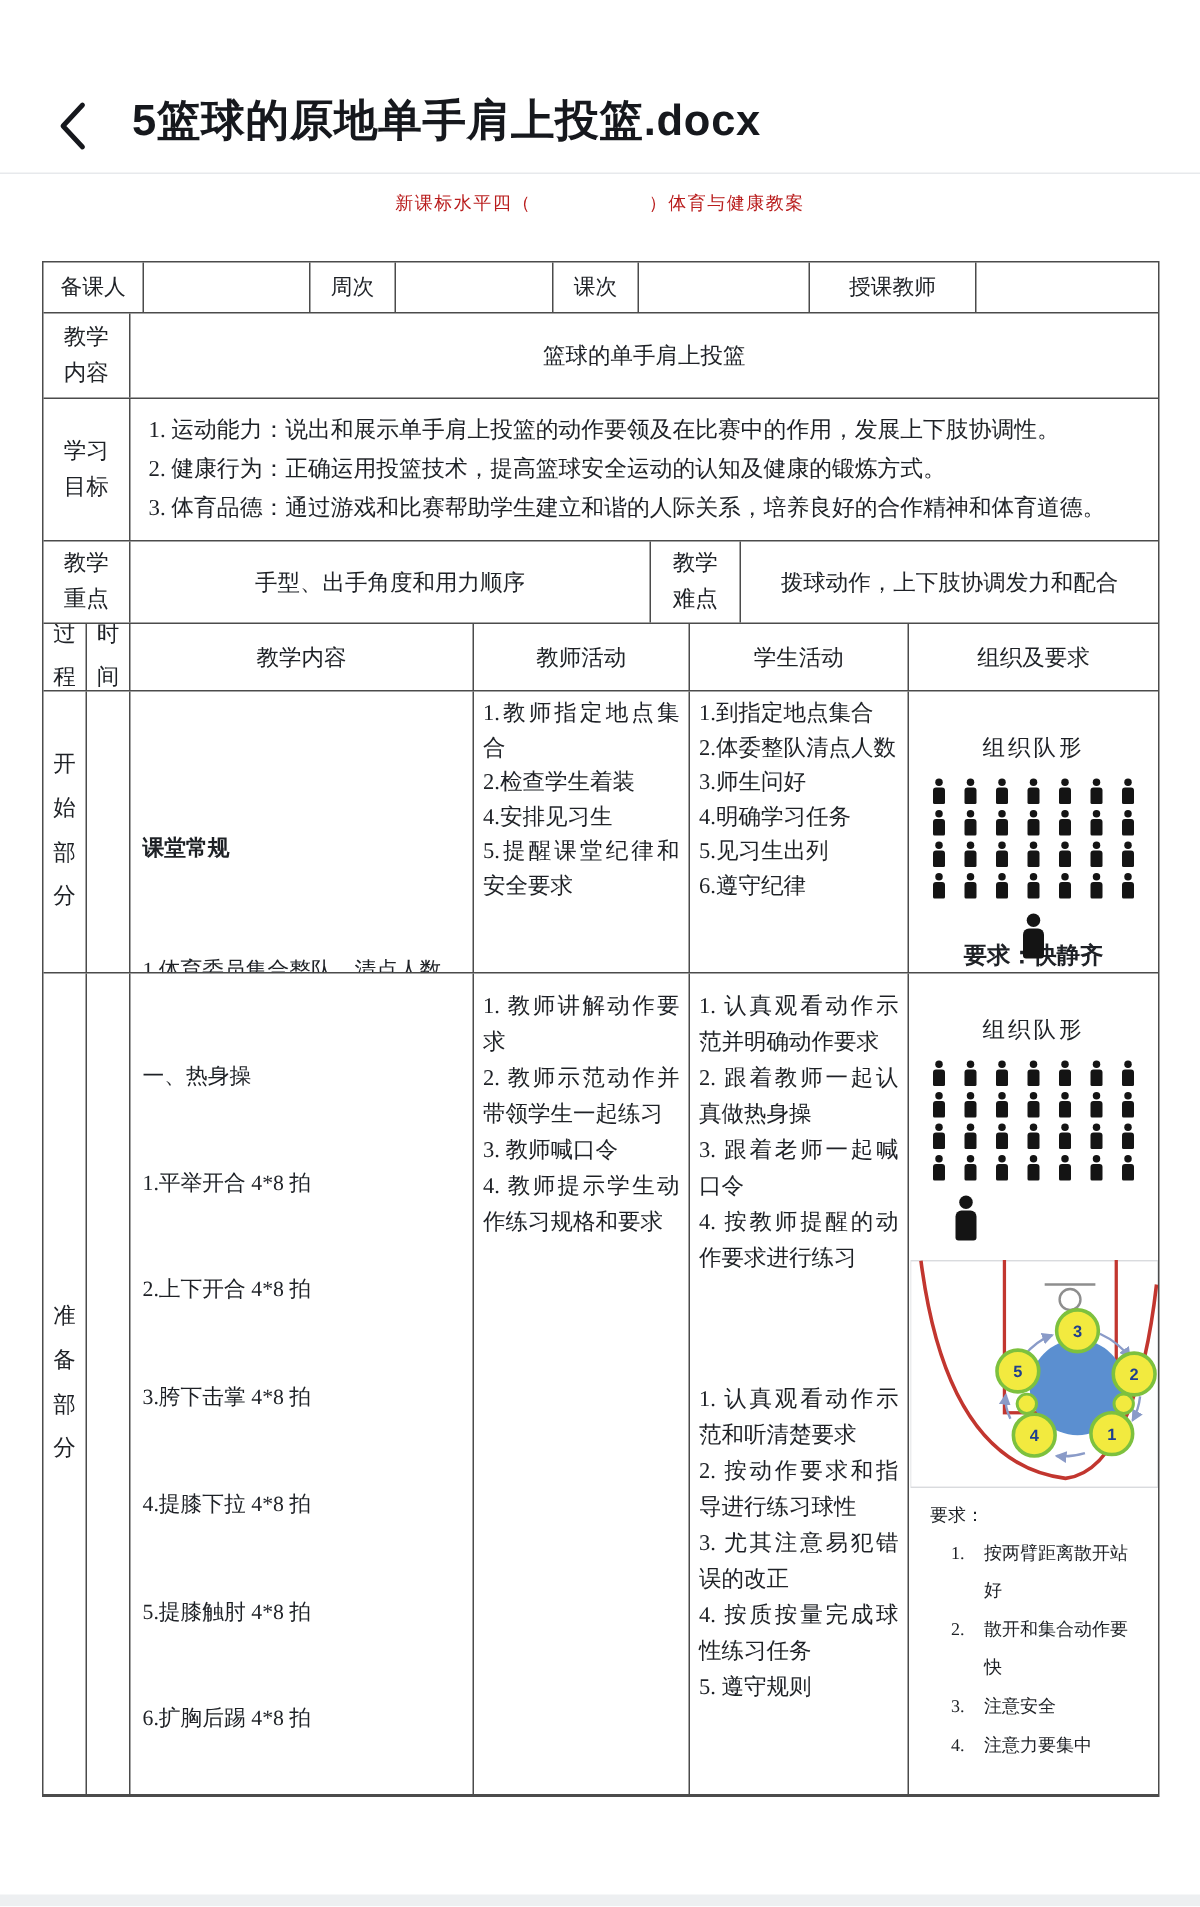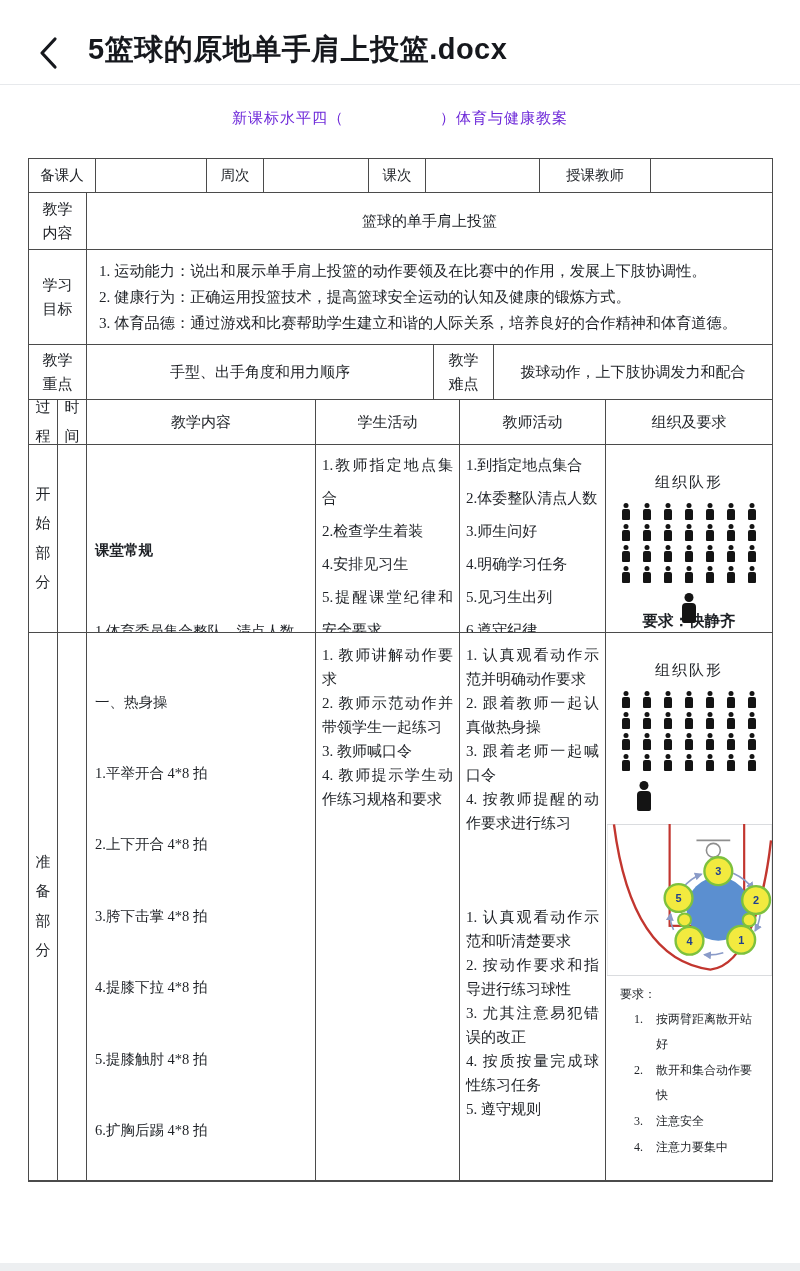--- a/index.html
+++ b/index.html
@@ -1,28 +1,28 @@
 <!DOCTYPE html>
 <html lang="zh"><head>
 <meta charset="utf-8">
 <style>
   * { margin:0; padding:0; box-sizing:border-box; }
   html,body { background:#fff; }
   .screen { position:relative; width:800px; height:1271px; background:#fff; overflow:hidden;
             font-family:"Liberation Serif", serif; color:#1e2126; }
 
   
-  .nav { height:85px; display:flex; align-items:flex-end; padding:0 0 14px 38px; background:#fff;
+  .nav { height:116px; display:flex; align-items:flex-end; padding:0 0 14px 38px; background:#fff;
          border-bottom:1px solid #e7e9ec; font-family:"Liberation Sans", sans-serif; }
   .back-btn { background:none; border:none; cursor:pointer; padding:4px 6px 0 0; display:flex; align-items:center; }
   .nav-title { font-size:29px; font-weight:bold; color:#16181d; margin-left:22px; letter-spacing:.5px;
                white-space:nowrap; overflow:hidden; }
 
   
-  .doc-title { margin-top:24px; text-align:center; font-size:15px; color:#6d28d9; letter-spacing:1px; }
+  .doc-title { margin-top:11px; text-align:center; font-size:12px; color:#b91c1c; letter-spacing:1px; }
 
   .tbl { width:745px; margin:30px auto 0 28px; border:1px solid #4b4b4b; border-bottom-width:2px; font-size:15px; }
   .trow { display:grid; border-bottom:1px solid #4b4b4b; }
   .trow:last-child { border-bottom:none; }
   .cell { border-right:1px solid #4b4b4b; overflow:hidden; }
   .cell:last-child { border-right:none; }
   .cen { display:flex; align-items:center; justify-content:center; text-align:center; }
 
   .r-info  { grid-template-columns:67px 111px 57px 105px 57px 114px 111px 1fr; height:34px; font-size:14.5px; }
   .r-lab   { grid-template-columns:58px 1fr; }
@@ -37,21 +37,21 @@
   .vlab { word-break:break-all; line-height:1.95; padding:0 6px; }
   .lab2 { width:2.2em; line-height:1.6; text-align:center; }
   .obj-body { padding:8px 12px; display:flex; flex-direction:column; justify-content:center; }
   .obj-body div { line-height:26px; font-size:15.2px; }
 
   .content-cell { padding:4px 8px; font-size:14.5px; white-space:pre-wrap; }
   .start-content { padding-top:22px; line-height:27px; }
   .start-content .bold-line { font-weight:bold;margin-top:16px; }
   .prep-content { padding-top:10px; line-height:23.8px; }
 
-  .acts { padding:4px 6px; line-height:33px; font-size:15px; text-align:justify; }
+  .acts { padding:4px 6px; line-height:23px; font-size:15px; text-align:justify; }
   .prep-acts { line-height:24px; padding-top:10px; }
   .b1 { min-height:262px; }
 
   
   .org { display:flex; flex-direction:column; align-items:center; }
   .org-title { margin-top:28px; font-size:15px; letter-spacing:2px; }
   .formation { margin-top:8px; }
   .p-row { display:flex; justify-content:center; margin:3px 0; }
   .person { display:inline-block; position:relative; width:9px; height:18px; margin:0 6px; }
   .person::before { content:''; position:absolute; top:0; left:50%; transform:translateX(-50%);
@@ -127,22 +127,22 @@
         <div class="cell cen">
           <span class="lab2">教学难点</span>
         </div>
         <div class="cell cen">拨球动作，上下肢协调发力和配合</div>
       </div>
 
       <div class="trow r-phead">
         <div class="cell cen vlab">过程</div>
         <div class="cell cen vlab">时间</div>
         <div class="cell cen">教学内容</div>
+        <div class="cell cen">教师活动</div>
         <div class="cell cen">学生活动</div>
-        <div class="cell cen">教师活动</div>
         <div class="cell cen">组织及要求</div>
       </div>
 
       <div class="trow r-sec sec-start">
         <div class="cell cen vlab">开始部分</div>
         <div class="cell"></div>
         <div class="cell content-cell start-content">
           <div class="bold-line">课堂常规</div>
           <div>1.体育委员集合整队，清点人数</div>
           

